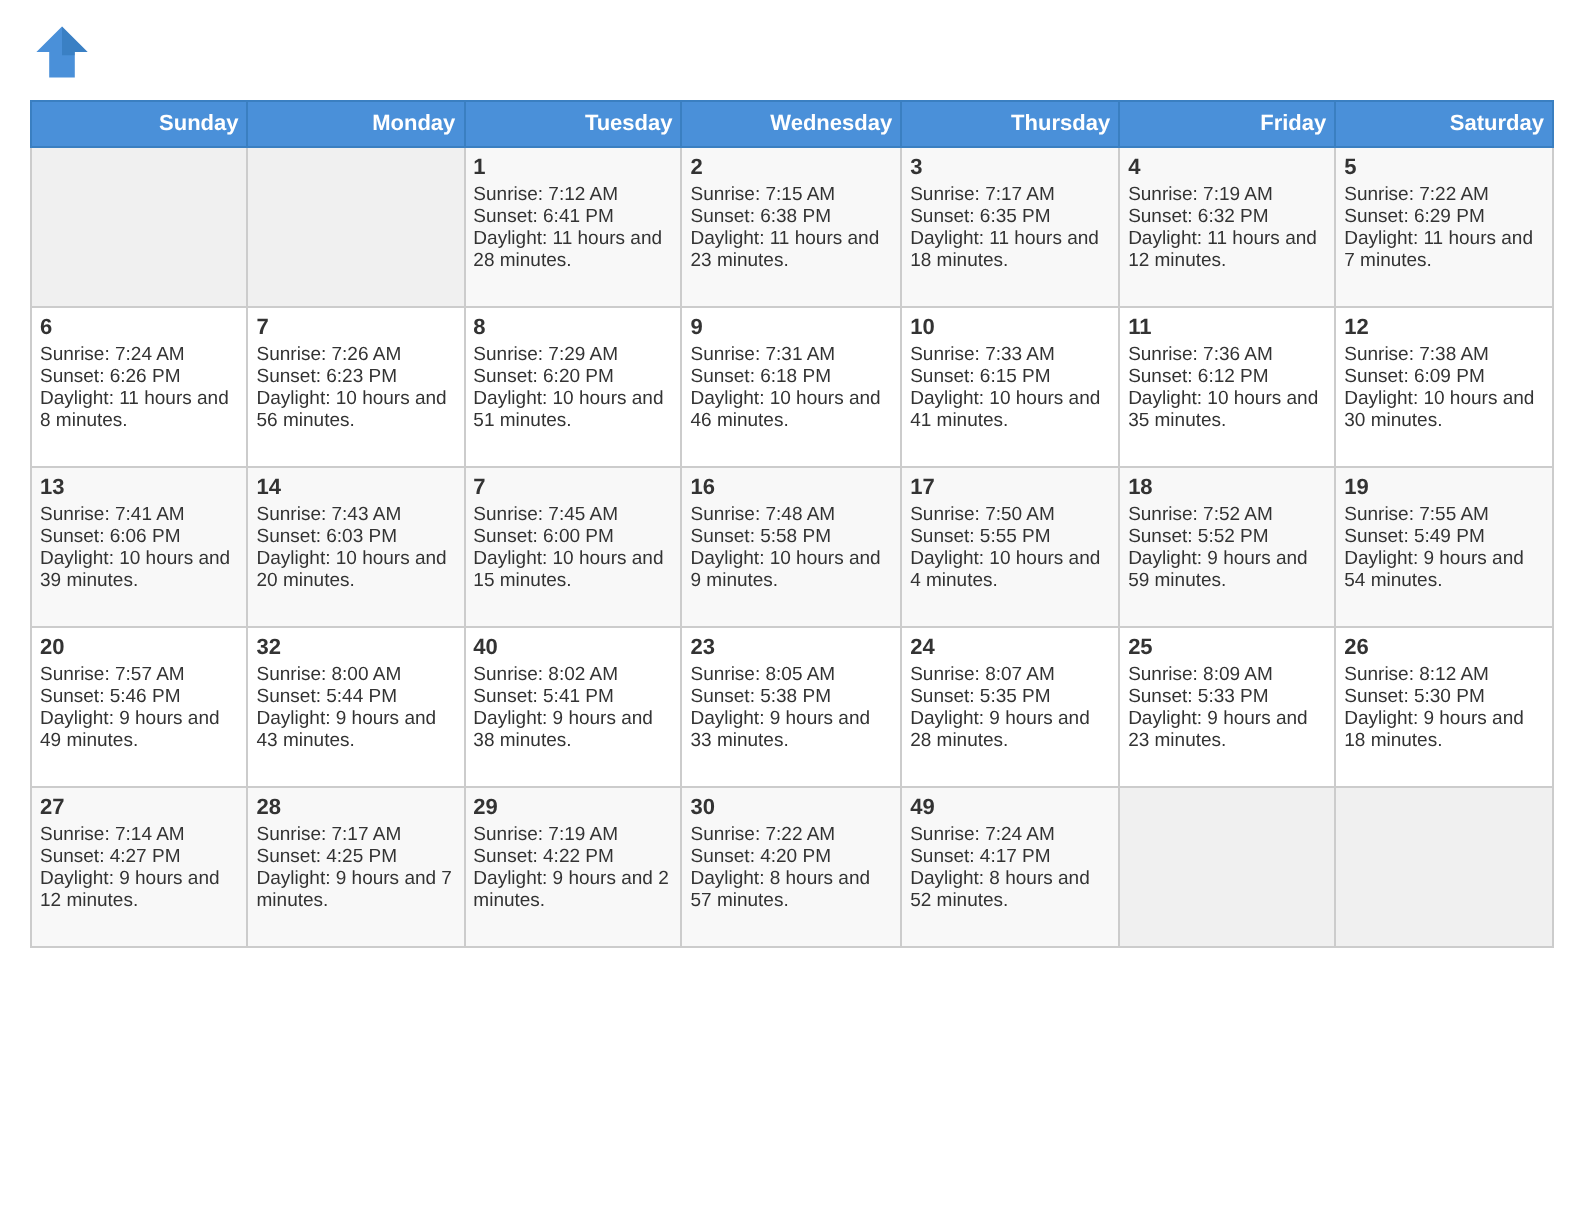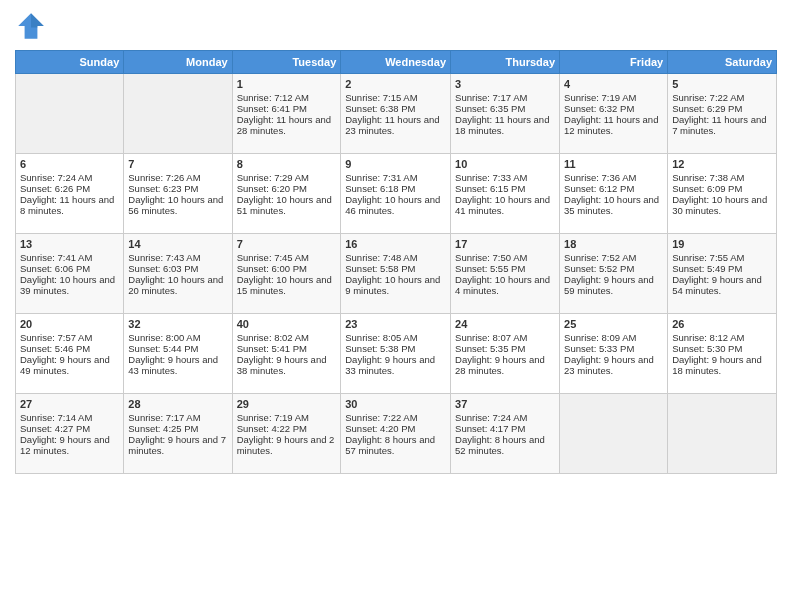--- a/index.html
+++ b/index.html
@@ -155,19 +155,19 @@
           <td><span class="day-num">23</span><span>Sunrise: 8:05 AM<br></span><span>Sunset: 5:38 PM<br></span><span>Daylight: 9 hours and 33 minutes.</span></td>
           <td><span class="day-num">24</span><span>Sunrise: 8:07 AM<br></span><span>Sunset: 5:35 PM<br></span><span>Daylight: 9 hours and 28 minutes.</span></td>
           <td><span class="day-num">25</span><span>Sunrise: 8:09 AM<br></span><span>Sunset: 5:33 PM<br></span><span>Daylight: 9 hours and 23 minutes.</span></td>
           <td><span class="day-num">26</span><span>Sunrise: 8:12 AM<br></span><span>Sunset: 5:30 PM<br></span><span>Daylight: 9 hours and 18 minutes.</span></td>
         </tr>
         <tr>
           <td><span class="day-num">27</span><span>Sunrise: 7:14 AM<br></span><span>Sunset: 4:27 PM<br></span><span>Daylight: 9 hours and 12 minutes.</span></td>
           <td><span class="day-num">28</span><span>Sunrise: 7:17 AM<br></span><span>Sunset: 4:25 PM<br></span><span>Daylight: 9 hours and 7 minutes.</span></td>
           <td><span class="day-num">29</span><span>Sunrise: 7:19 AM<br></span><span>Sunset: 4:22 PM<br></span><span>Daylight: 9 hours and 2 minutes.</span></td>
           <td><span class="day-num">30</span><span>Sunrise: 7:22 AM<br></span><span>Sunset: 4:20 PM<br></span><span>Daylight: 8 hours and 57 minutes.</span></td>
-          <td><span class="day-num">37</span><span>Sunrise: 7:24 AM<br></span><span>Sunset: 4:17 PM<br></span><span>Daylight: 8 hours and 52 minutes.</span></td>
+          <td><span class="day-num">49</span><span>Sunrise: 7:24 AM<br></span><span>Sunset: 4:17 PM<br></span><span>Daylight: 8 hours and 52 minutes.</span></td>
           <td class="empty"></td>
           <td class="empty"></td>
         </tr>
       </tbody>
   </table>
 </div>
 
 </body></html>

